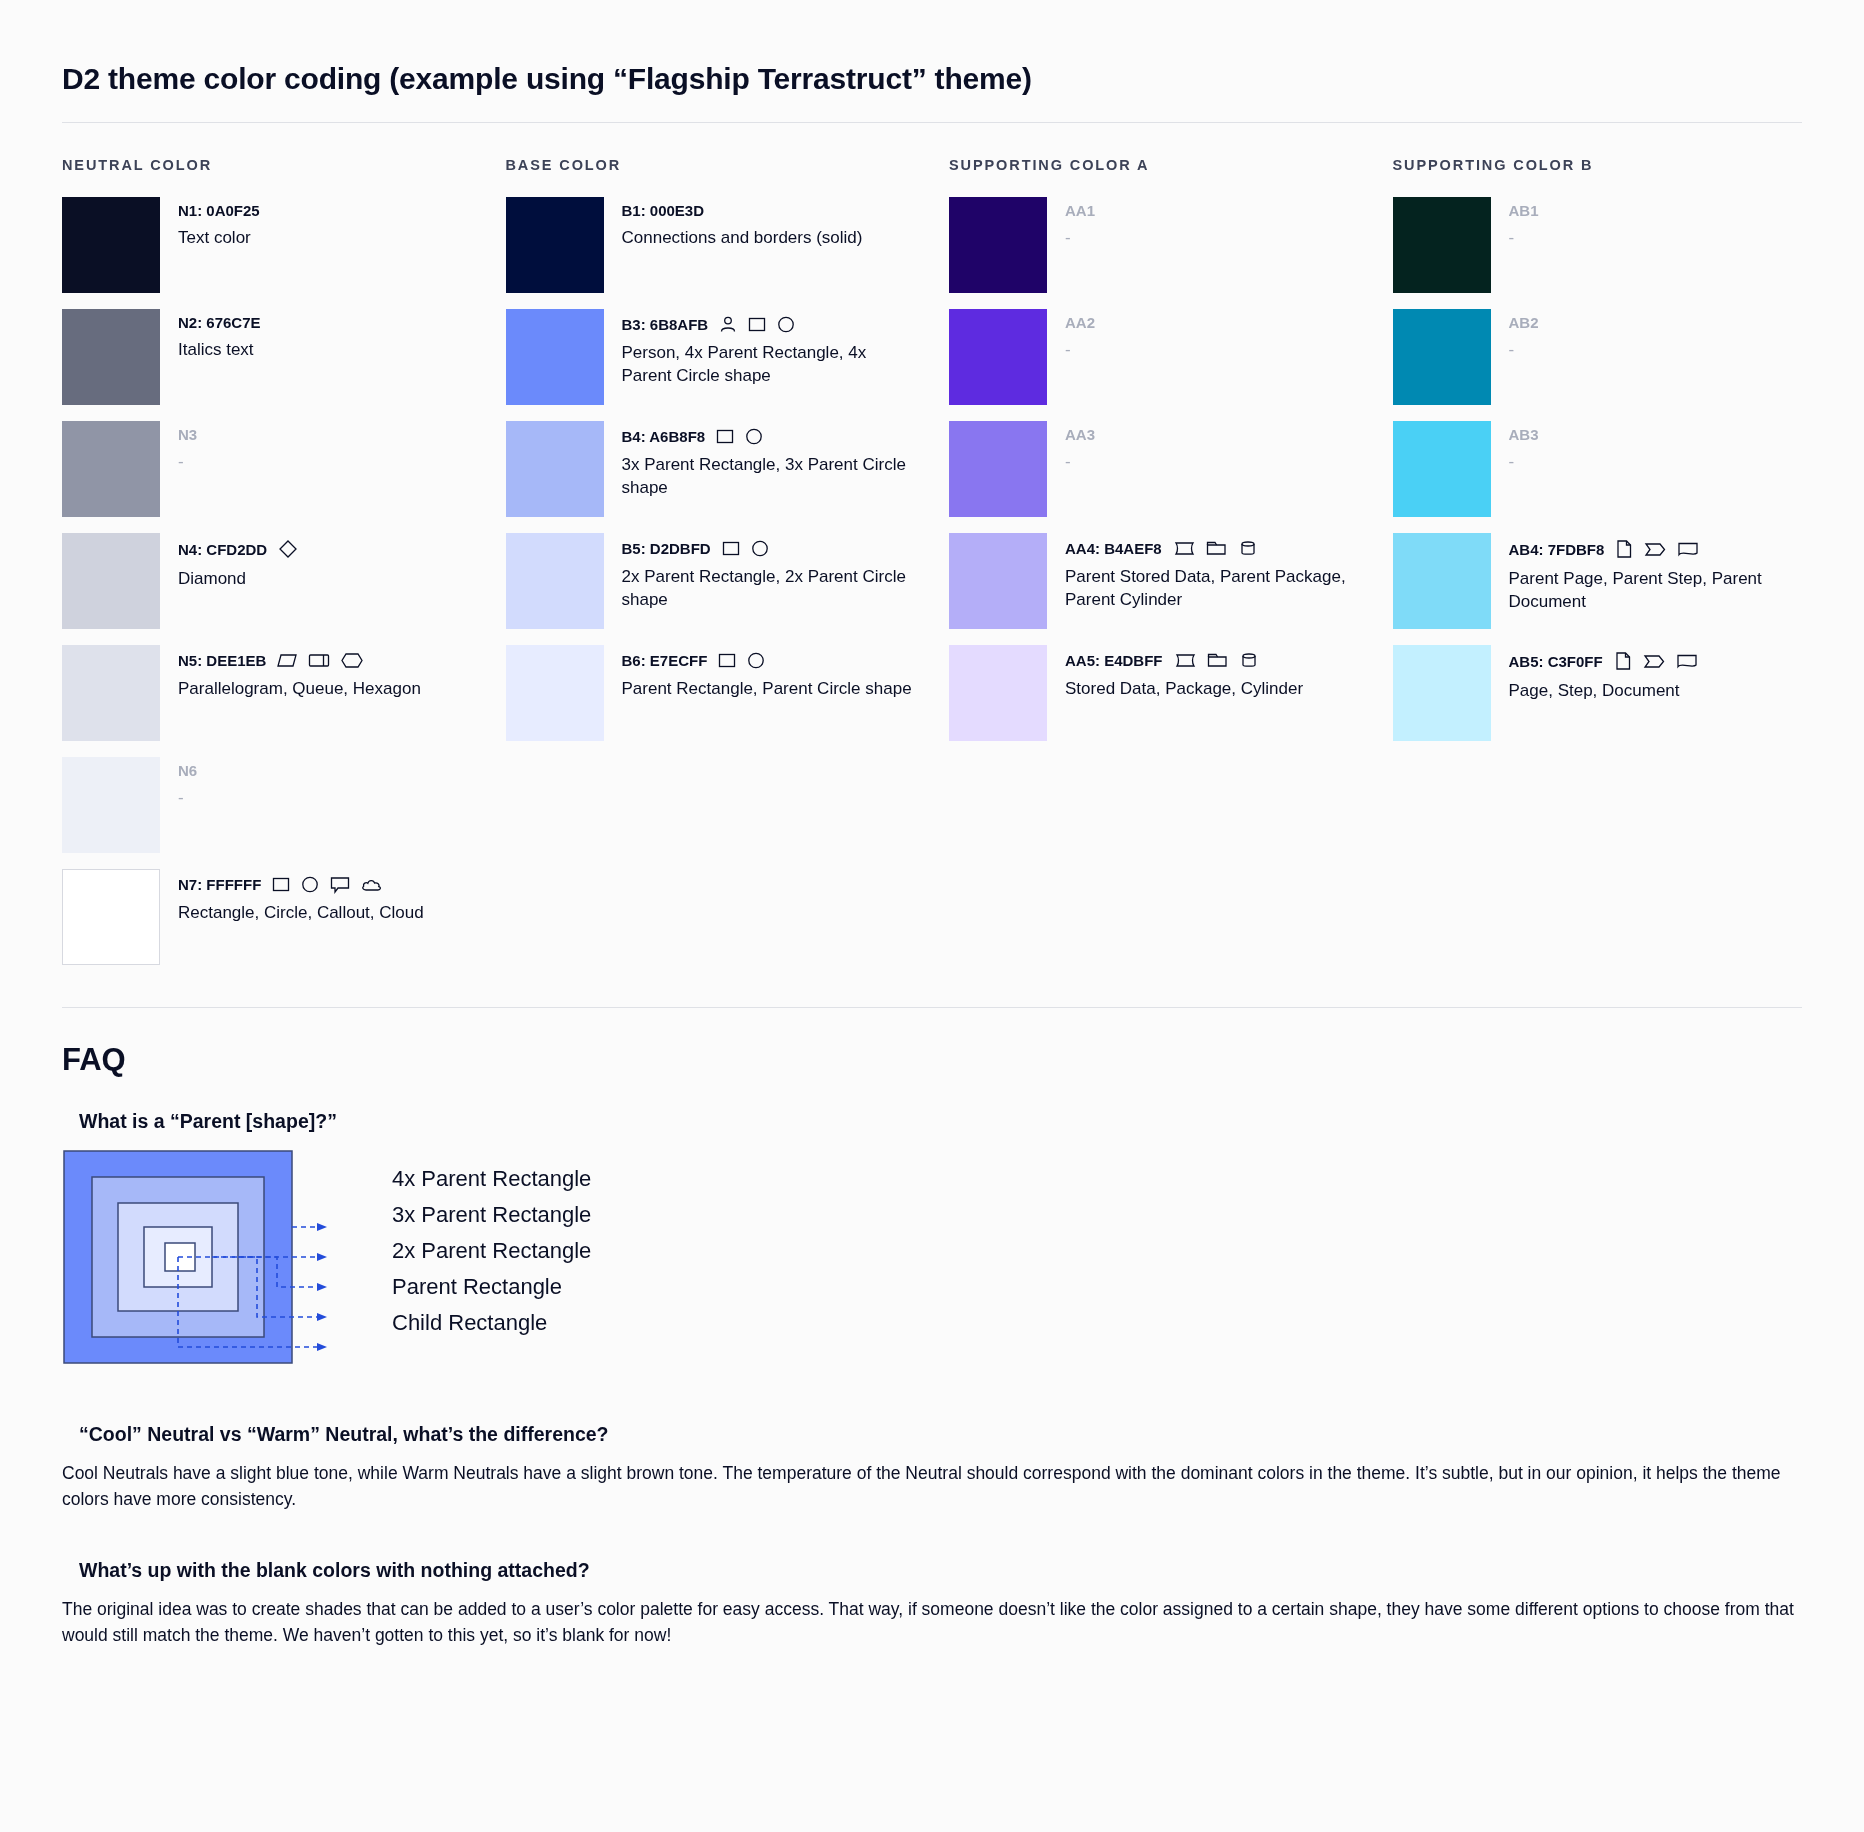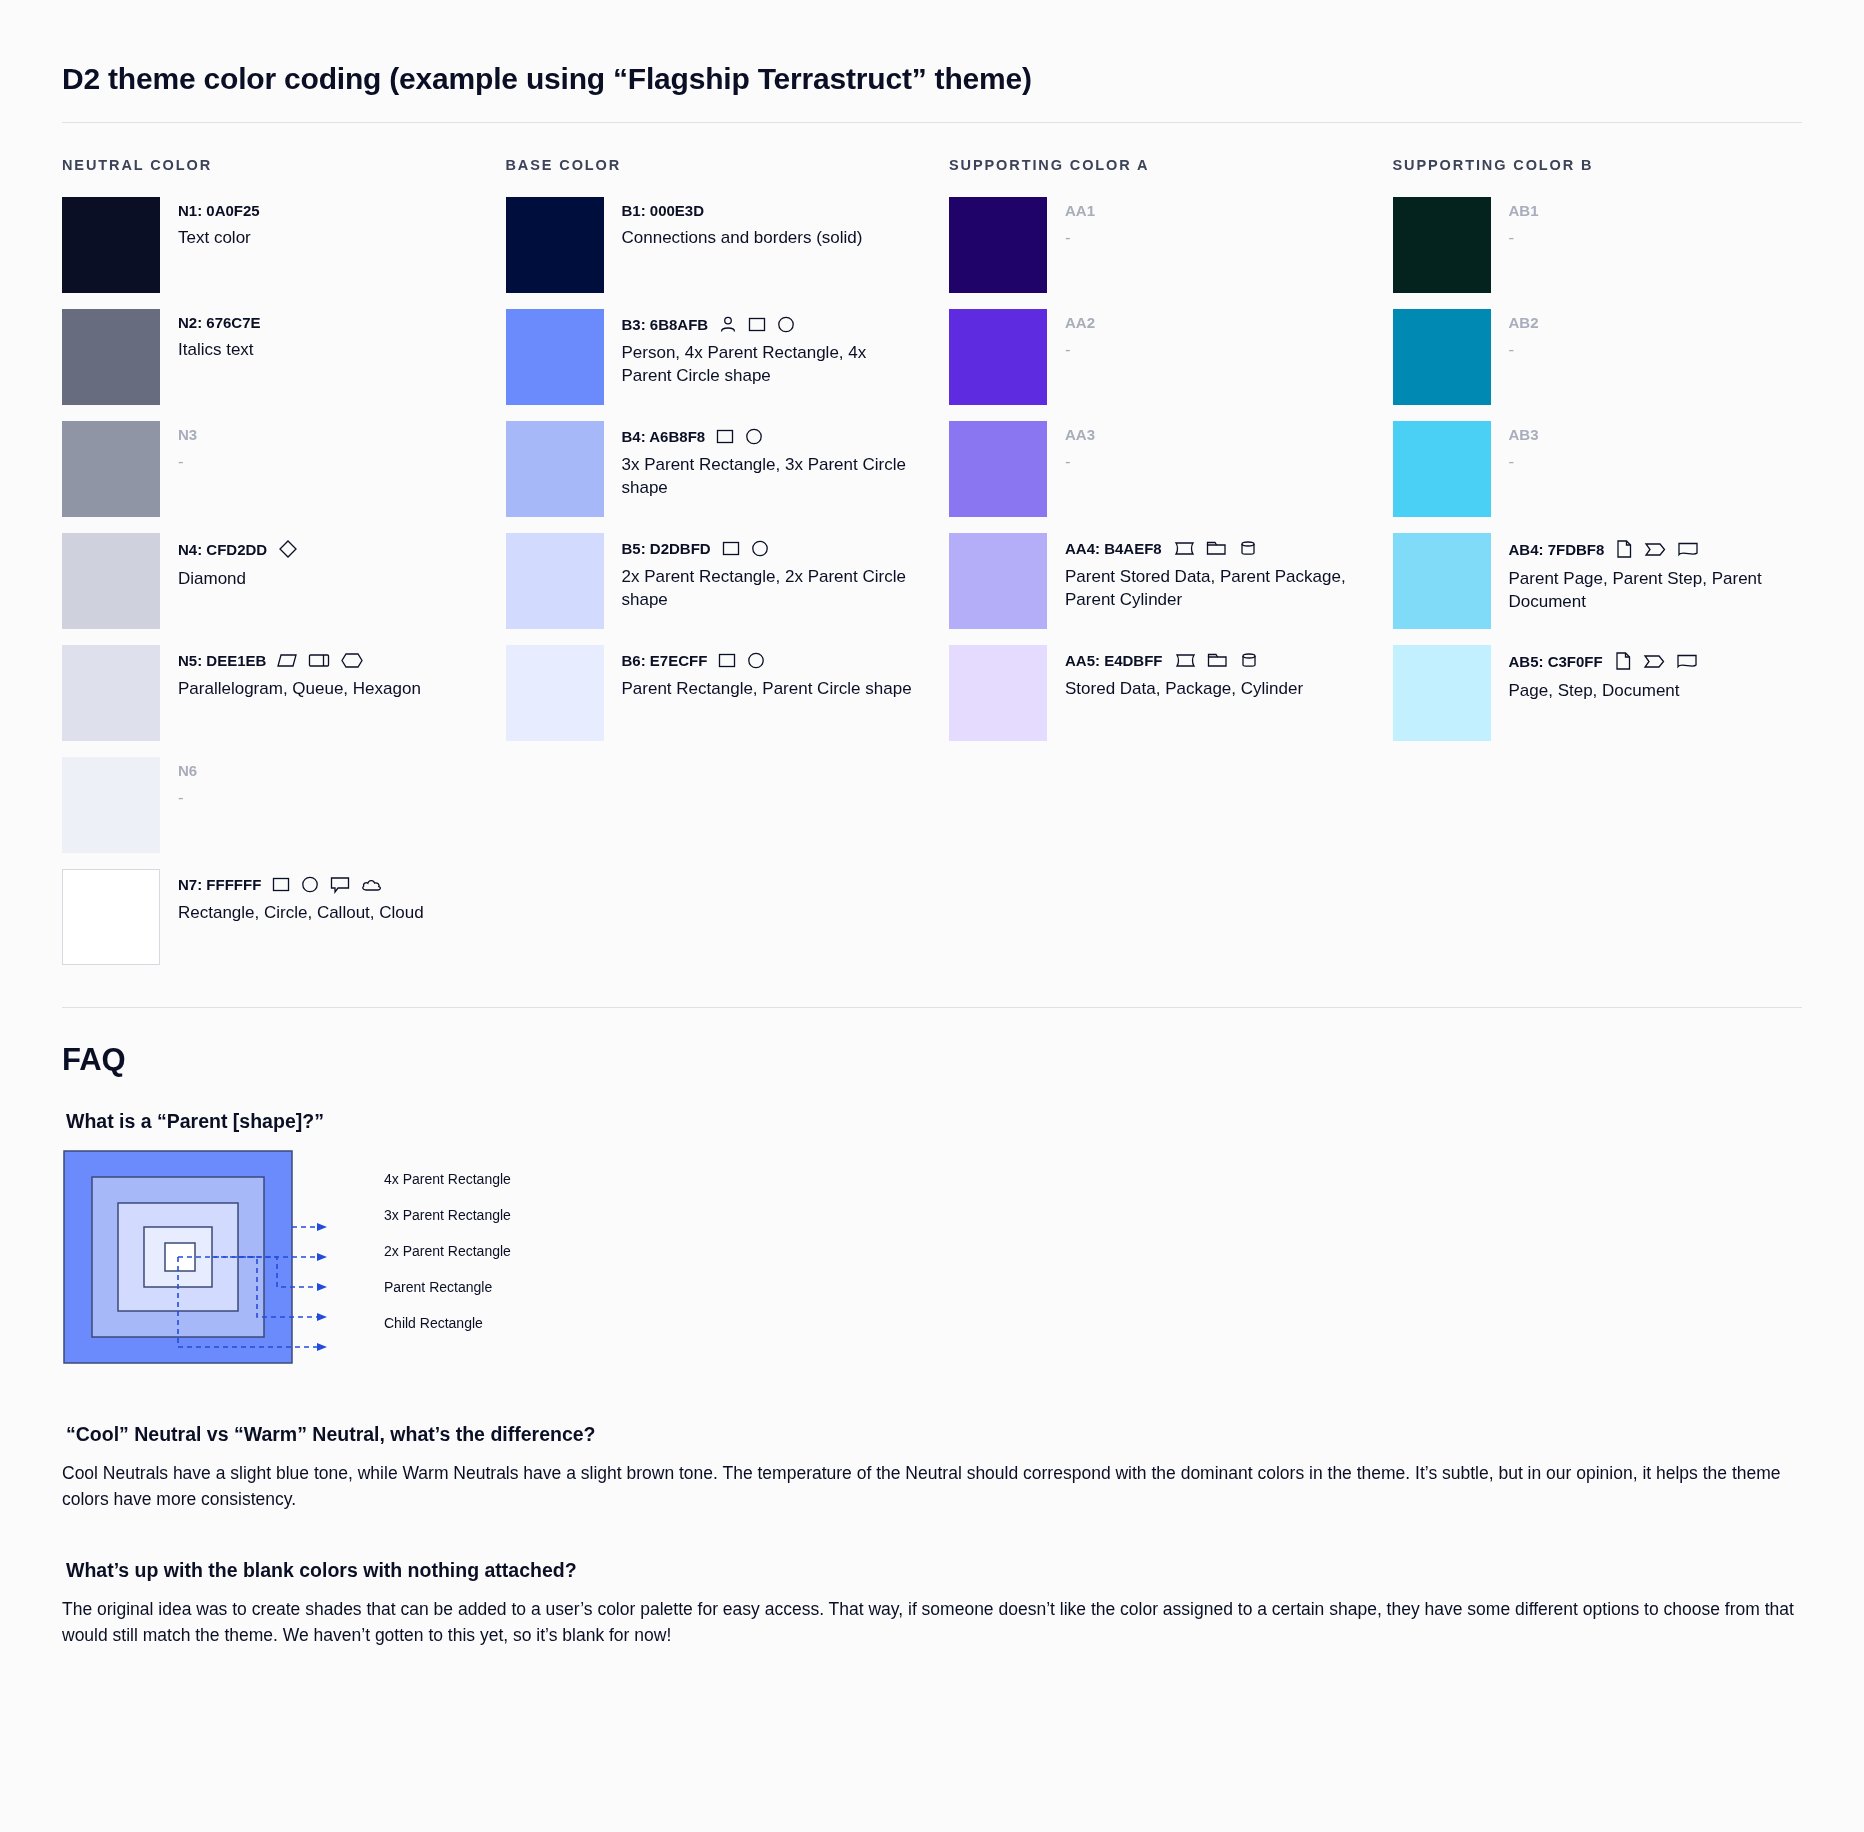--- a/index.html
+++ b/index.html
@@ -65,36 +65,36 @@
   .sw-desc.muted { color: #a8adbb; }
 
   .glyphs { display: inline-flex; align-items: center; gap: 9px; }
   .glyphs svg { display: block; }
 
   .faq { margin-top: 34px; }
   .faq-title { font-size: 31px; font-weight: bold; margin: 30px 0 32px 0; }
   .q {
     font-size: 19.5px;
     font-weight: bold;
-    margin: 0 0 14px 4px;
+    margin: 0 0 14px 17px;
   }
   .q.spaced { margin-top: 46px; }
   .a {
     font-size: 17.5px;
     line-height: 1.5;
     max-width: 1760px;
     margin: 0 0 6px 0;
   }
 
   .nest-wrap { position: relative; height: 230px; margin: 8px 0 14px 0; }
   .nest-labels {
     position: absolute;
-    left: 322px;
+    left: 330px;
     top: 14px;
-    font-size: 14px;
+    font-size: 22px;
     line-height: 1;
   }
   .nest-label { height: 36px; display: flex; align-items: center; }
 </style>
 </head>
 <body>
 
 <div class="page">
 
   <h1 class="page-title">D2 theme color coding (example using “Flagship Terrastruct” theme)</h1>

